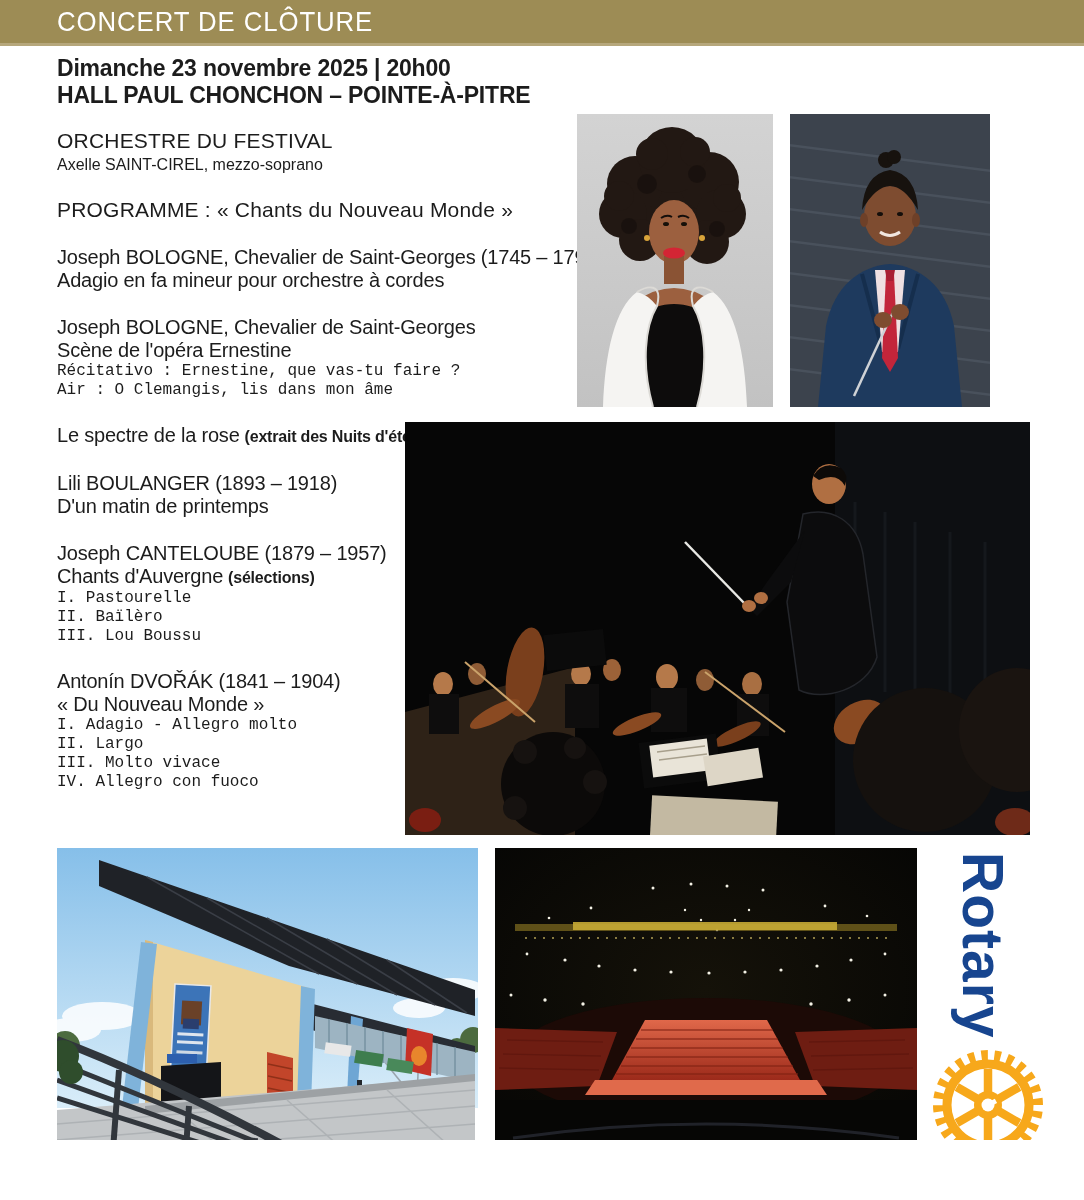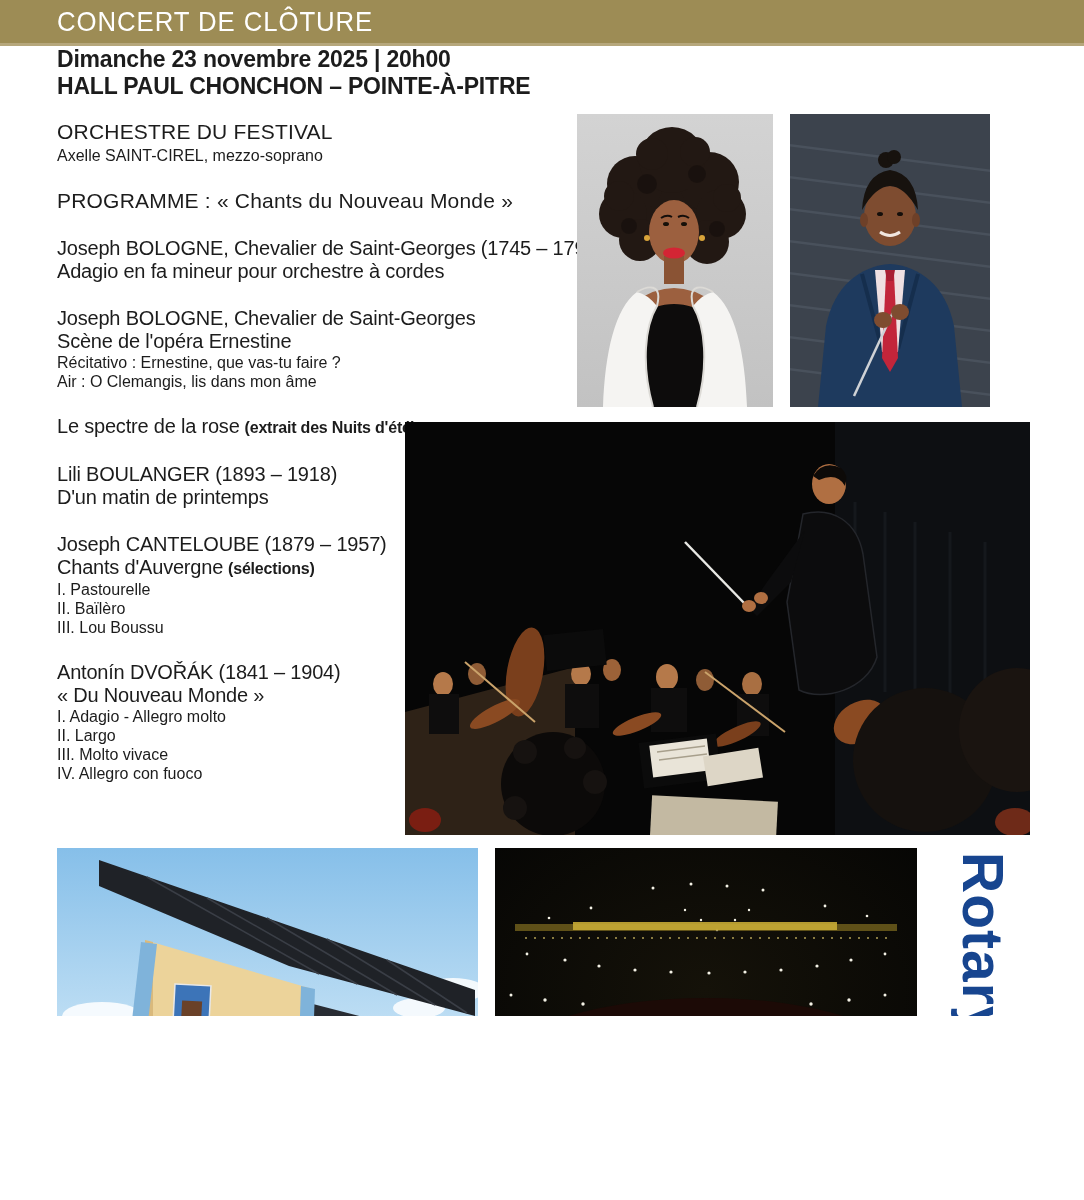--- a/index.html
+++ b/index.html
@@ -1,37 +1,37 @@
 <!DOCTYPE html>
 <html><head>
 <meta charset="utf-8">
 <style>
   html,body{margin:0;padding:0;background:#ffffff;}
-  .page{position:relative;width:1084px;height:1016px;background:#fff;overflow:hidden;
+  .page{position:relative;width:1084px;height:1140px;background:#fff;overflow:hidden;
         font-family:"Liberation Sans",sans-serif;color:#1c1c1c;}
   
   .topbar{position:absolute;left:0;top:0;width:1084px;height:43px;background:#9d8c55;
           border-bottom:3px solid #b6a77c;display:flex;align-items:center;}
   .topbar .title{color:#ffffff;font-size:28px;font-weight:400;letter-spacing:1px;
           margin-left:57px;transform:scaleX(0.92);transform-origin:left center;white-space:nowrap;}
   
   .col{position:absolute;left:57px;top:46px;width:560px;}
   .col div{white-space:nowrap;}
   .bold{font-weight:700;}
-  .date-line{font-size:23px;line-height:27px;letter-spacing:-0.2px;}
+  .date-line{font-size:23px;line-height:27px;margin-top:9px;letter-spacing:-0.2px;}
   .venue-line{font-size:23px;line-height:27px;letter-spacing:-0.2px;}
   .orch{font-size:21px;line-height:24px;margin-top:20px;letter-spacing:0.2px;}
   .cond{font-size:21.5px;line-height:26px;margin-top:13px;}
   .solo{font-size:16px;line-height:24px;}
   .prog-head{font-size:21px;line-height:26px;margin-top:20px;letter-spacing:0.2px;}
   .pg{margin-top:0;}
   .pg-first{margin-top:23px;}
   .pg+.pg{margin-top:24px;}
   .lg{font-size:20px;line-height:23px;letter-spacing:-0.2px;}
-  .sm{font-size:16px;line-height:19px;}
+  .sm{font-size:16px;line-height:19px;font-family:Liberation Mono, monospace;}
   .sm-inline{font-size:16px;margin-left:5px;font-weight:bold;}
   
   .ph{position:absolute;display:block;}
   
   .rotary-word{position:absolute;left:950px;top:852px;height:196px;
       writing-mode:vertical-rl;font-size:57px;font-weight:700;color:#17458f;
       letter-spacing:1px;font-family:"Liberation Sans",sans-serif;}
   .rotary-wheel{position:absolute;left:929px;top:1046px;}
 </style>
 </head>

